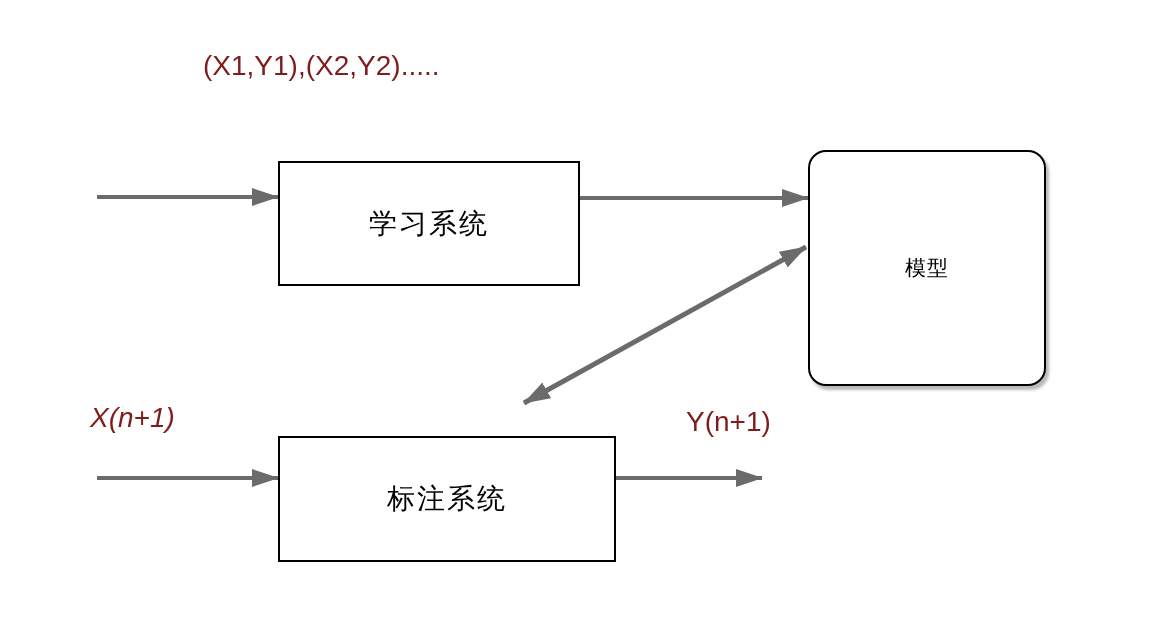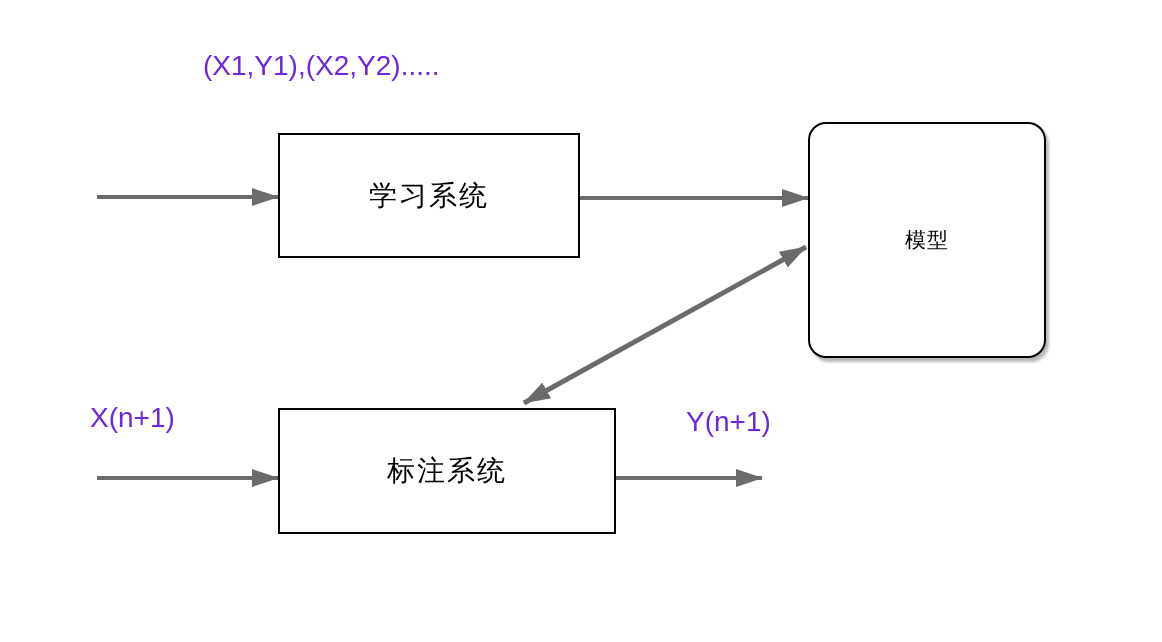--- a/index.html
+++ b/index.html
@@ -26,20 +26,21 @@
   .node {
     position: absolute;
     box-sizing: border-box;
     background: #ffffff;
     border: 2px solid #000000;
     display: flex;
     align-items: center;
     justify-content: center;
     color: #000000;
     z-index: 2;
+    margin-top: 28px;
   }
   .node-rect-top {
     left: 278px;
     top: 133px;
     width: 302px;
     height: 125px;
     font-size: 28px;
     letter-spacing: 2px;
   }
   .node-rounded {
@@ -56,33 +57,34 @@
   .node-rect-bottom {
     left: 278px;
     top: 408px;
     width: 338px;
     height: 126px;
     font-size: 28px;
     letter-spacing: 2px;
   }
   .free-label {
     position: absolute;
-    color: #6d28d9;
+    color: #7f1d1d;
     z-index: 2;
     white-space: nowrap;
   }
   .label-training {
     left: 203px;
     top: 50px;
     font-size: 28px;
   }
   .label-input {
     left: 90px;
     top: 402px;
     font-size: 28px;
+    font-style: italic;
   }
   .label-output {
     left: 686px;
     top: 406px;
     font-size: 28px;
   }
 </style>
 </head>
 <body>
 

